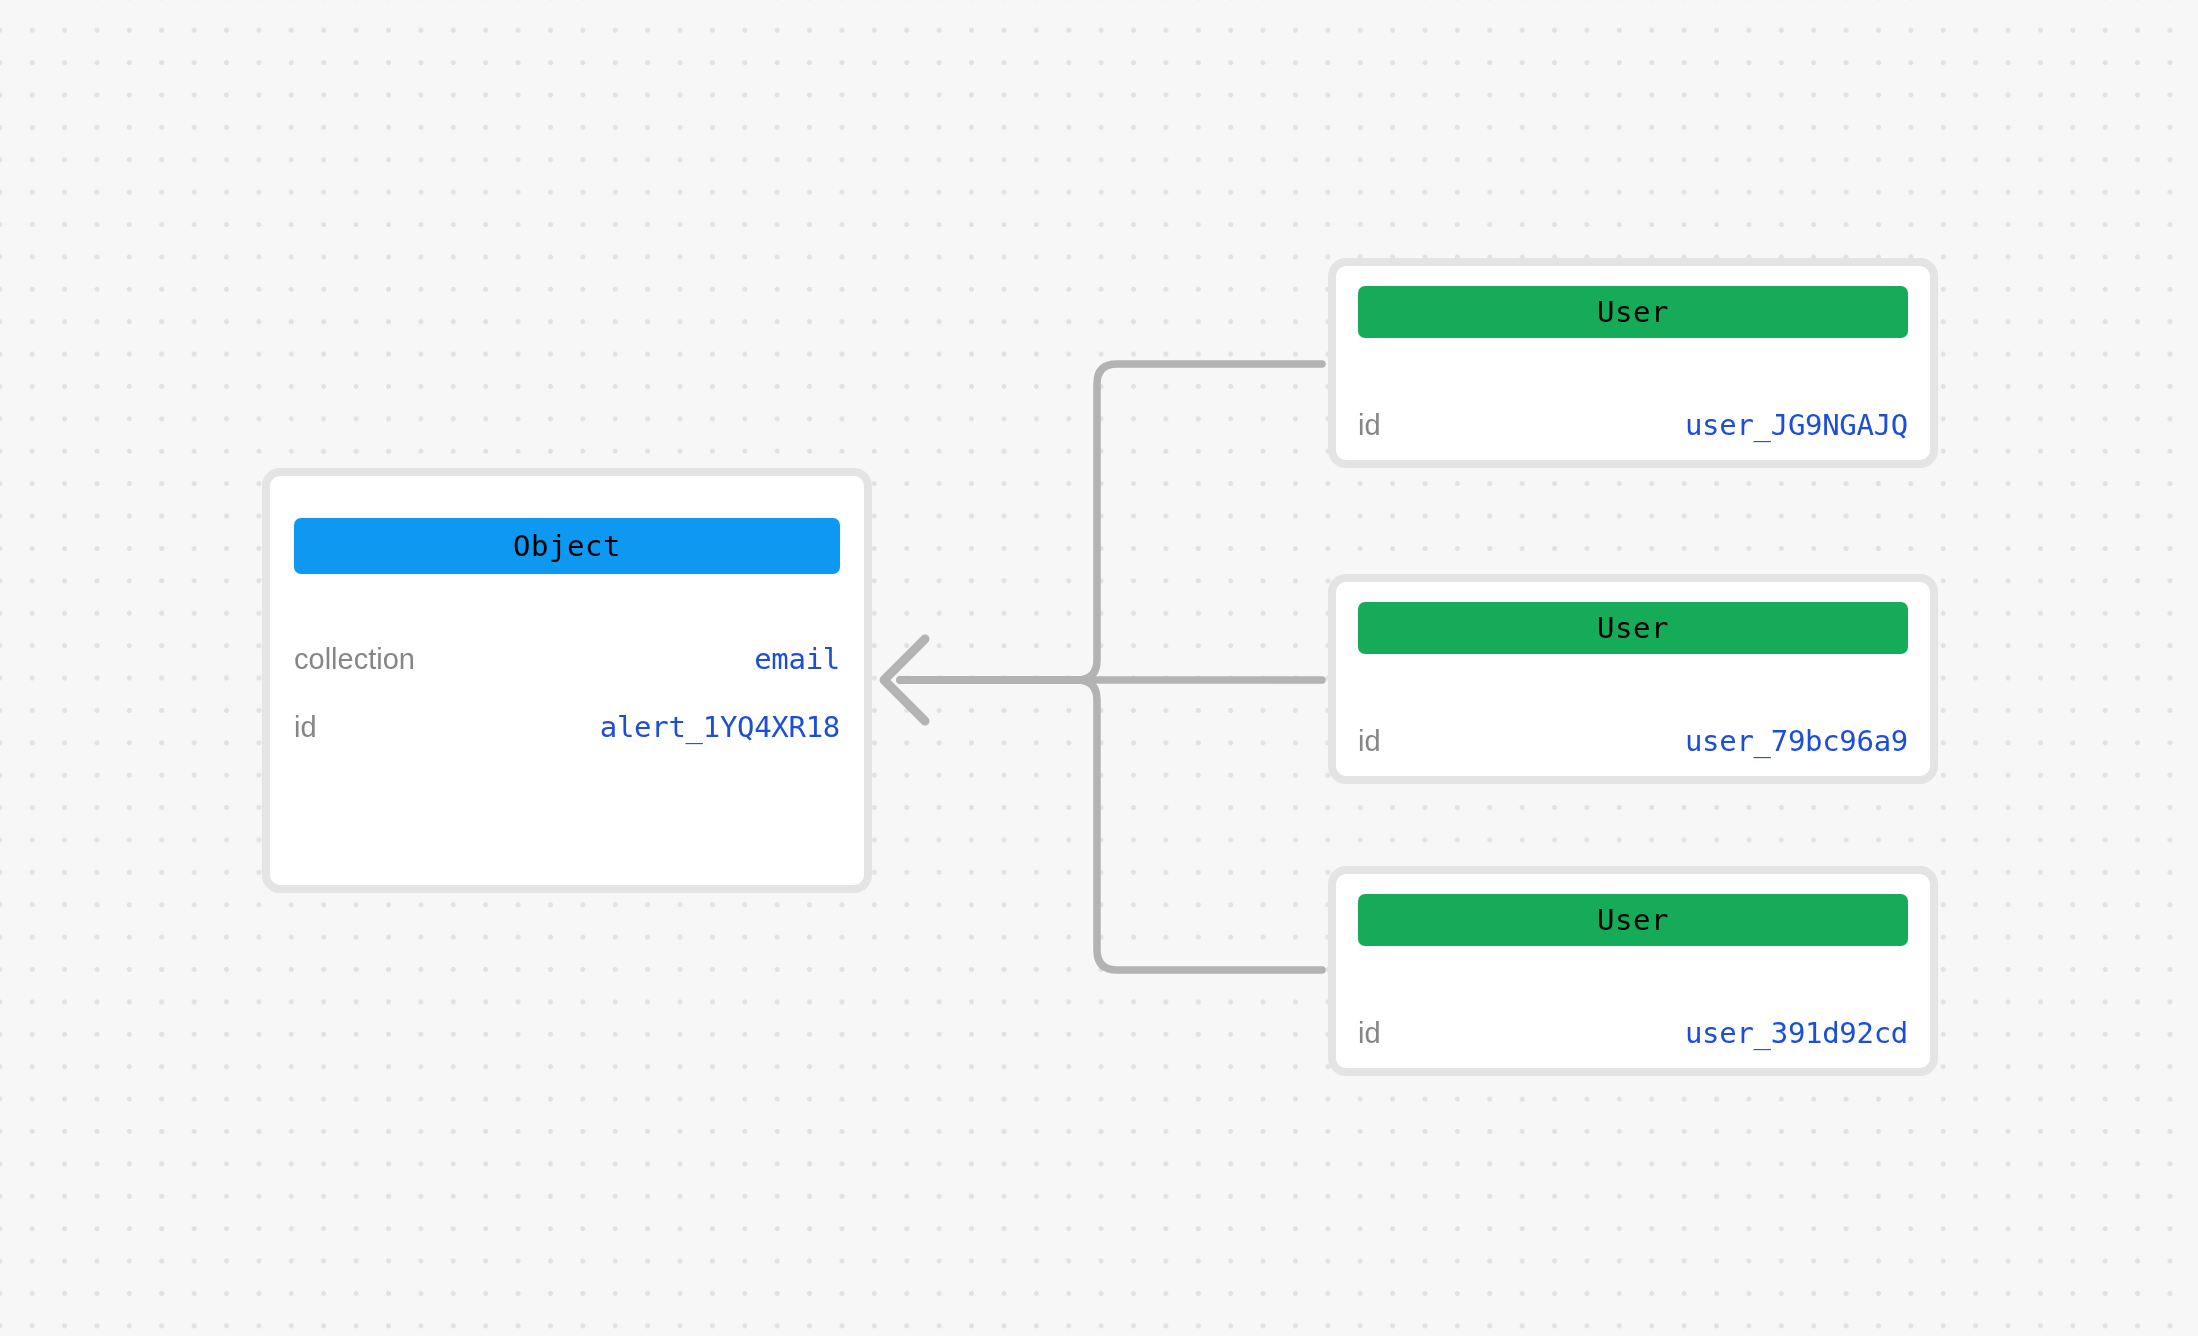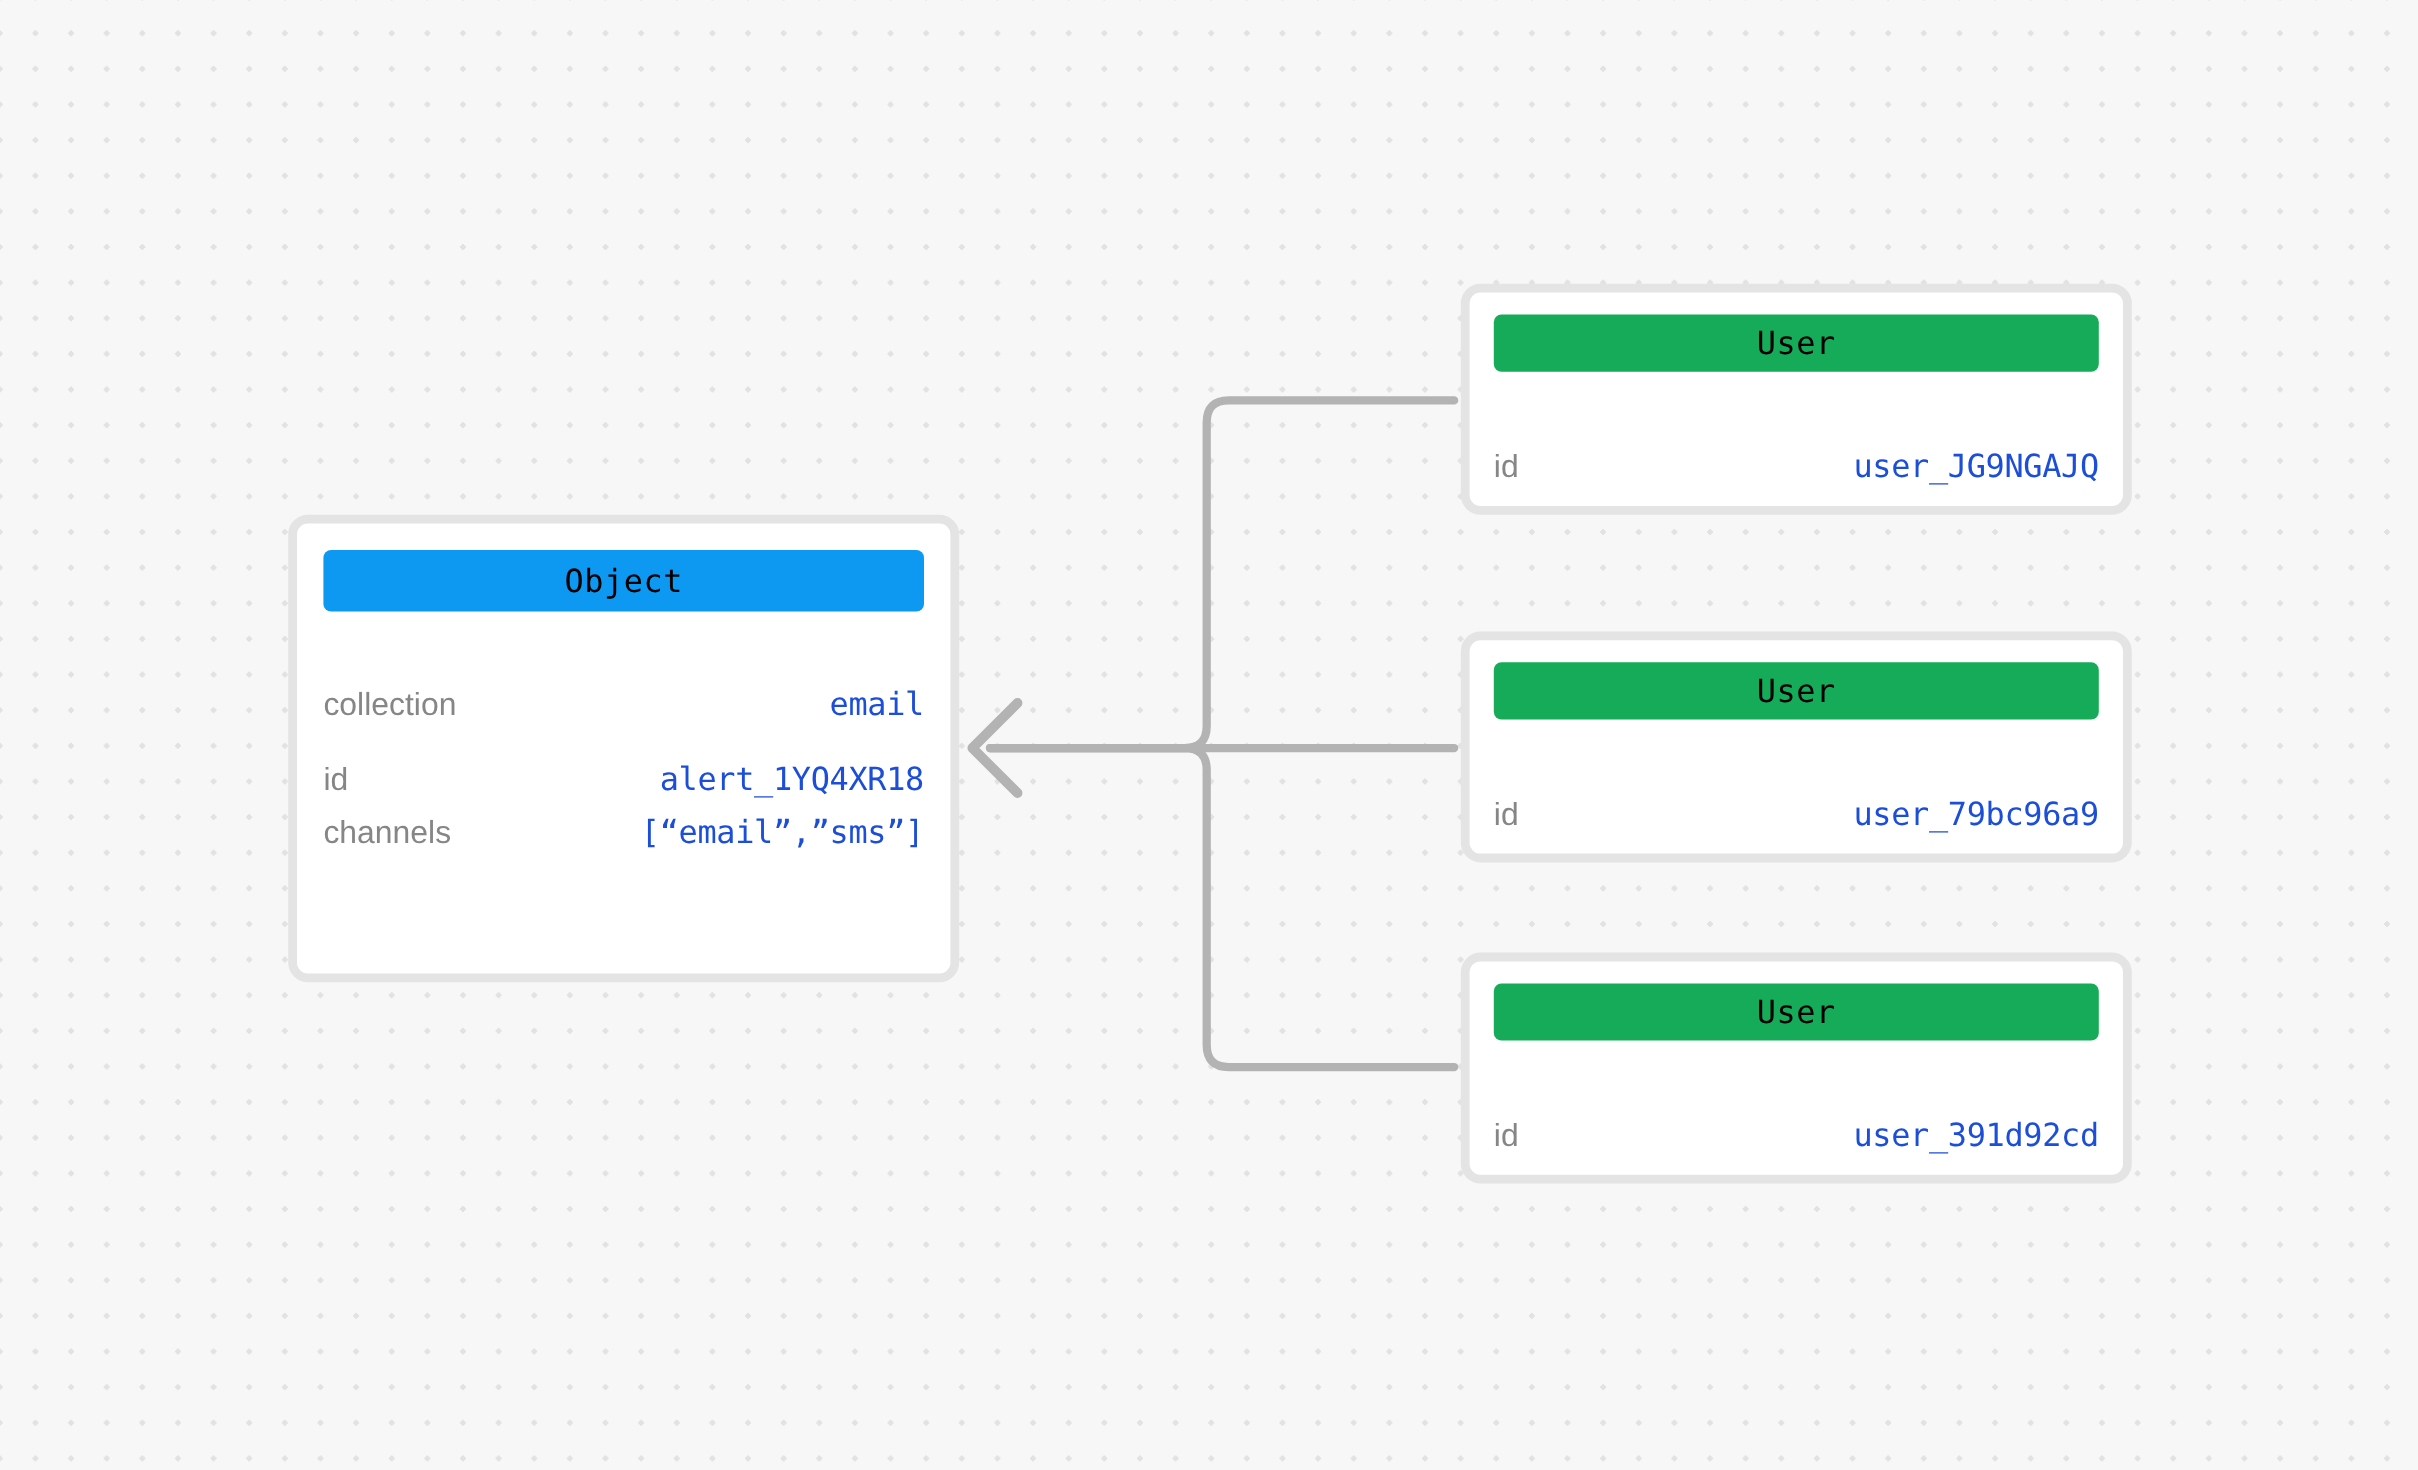--- a/index.html
+++ b/index.html
@@ -48,21 +48,21 @@
     letter-spacing: 0.5px;
     text-align: center;
     display: flex;
     align-items: center;
     justify-content: center;
   }
 
   .header-object {
     background: #0d99f2;
     height: 56px;
-    margin: 24px 24px 0 24px;
+    margin: 42px 24px 0 24px;
   }
 
   .header-user {
     background: #16ab59;
     height: 52px;
     margin: 20px 22px 0 22px;
   }
 
   .fields {
     padding: 0 24px;
@@ -128,24 +128,20 @@
         <span class="field-val">email</span>
       </div>
 
       <div class="group-gap"></div>
 
       <div class="field-row">
         <span class="field-key">id</span>
         <span class="field-val">alert_1YQ4XR18</span>
       </div>
 
-      <div class="field-row">
-        <span class="field-key">channels</span>
-        <span class="field-val">[“email”,”sms”]</span>
-      </div>
 
 
     </div>
   </div>
 
   <div class="node node-user" id="node-user-1" style="left:1328px; top:258px; width:610px; height:210px;">
     <div class="node-header header-user">
       <span>User</span>
     </div>
     <div class="fields">

